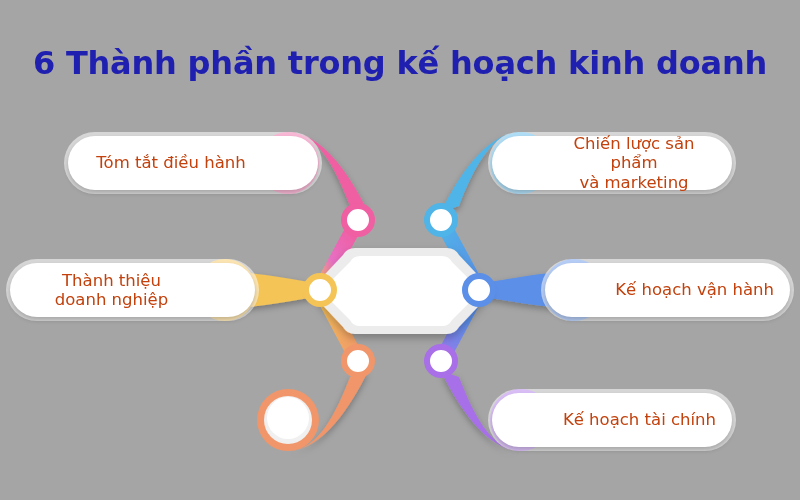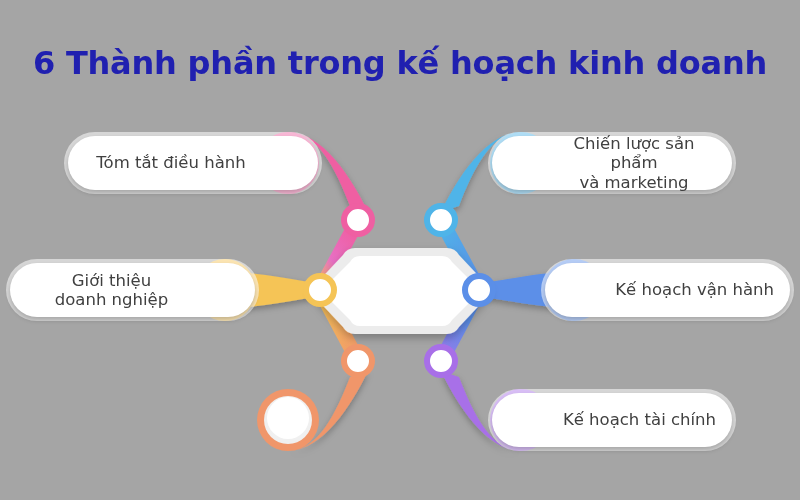--- a/index.html
+++ b/index.html
@@ -26,21 +26,21 @@
 
   .pill{
     position:absolute;
     background:#ffffff;
     border-radius:40px;
     box-shadow:0 3px 5px rgba(0,0,0,0.22), 0 0 0 4px rgba(255,255,255,0.55);
     display:flex;
     align-items:center;
     justify-content:center;
     box-sizing:border-box;
-    color:#404040;
+    color:#c2410c;
     font-size:16.5px;
     line-height:1.18;
     text-align:center;
     font-family:"DejaVu Sans","Liberation Sans",sans-serif;
   }
   .pill span{display:block;white-space:pre-line;}
   .pill.left-text{justify-content:center;}
   .pill.right-text{justify-content:flex-end;}
 </style>
 </head>
@@ -157,21 +157,21 @@
   <div class="pill left-text" style="left:68px;top:136px;width:250px;height:54px;padding-left:18px;padding-right:62px;">
     <span>Tóm tắt điều hành</span>
   </div>
 
   <div class="pill right-text" style="left:492px;top:136px;width:240px;height:54px;padding-left:58px;padding-right:14px;">
     <span>Chiến lược sản phẩm
 và marketing</span>
   </div>
 
   <div class="pill" style="left:10px;top:263px;width:245px;height:54px;padding-left:14px;padding-right:56px;">
-    <span>Giới thiệu
+    <span>Thành thiệu
 doanh nghiệp</span>
   </div>
 
   <div class="pill right-text" style="left:545px;top:263px;width:245px;height:54px;padding-left:58px;padding-right:16px;">
     <span>Kế hoạch vận hành</span>
   </div>
 
 
   <div class="pill right-text" style="left:492px;top:393px;width:240px;height:54px;padding-left:24px;padding-right:16px;">
     <span>Kế hoạch tài chính</span>

